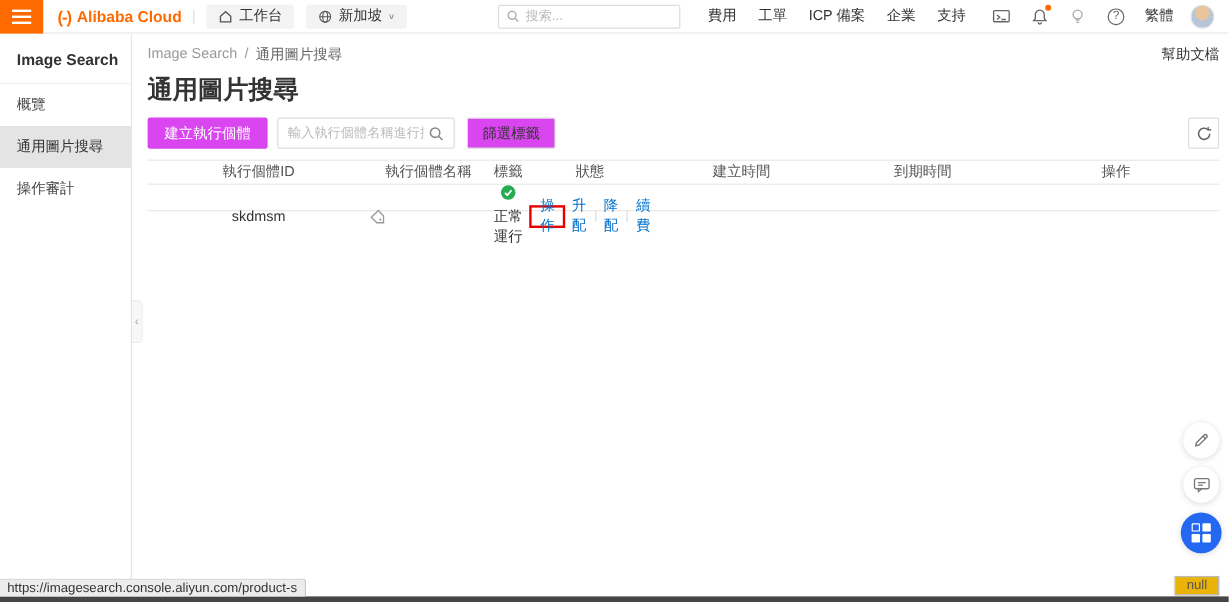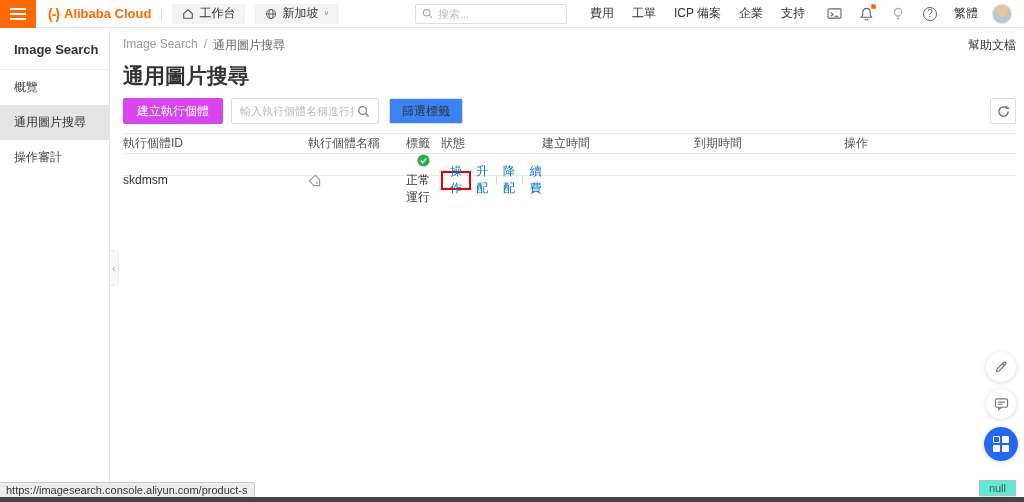--- a/index.html
+++ b/index.html
@@ -80,30 +80,30 @@
     background:#d946ef; color:#fff; border:none; border-radius:2px;
     font-size:12px; height:26px; padding:0 14px; cursor:pointer;
   }
   .inst-search {
     margin-left:8px; width:148px; height:26px; border:1px solid #ddd; border-radius:2px;
     display:flex; align-items:center; padding:0 8px; gap:4px; background:#fff;
   }
   .inst-search input { border:none; outline:none; width:100%; font-size:11px; color:#333; }
   .inst-search input::placeholder { color:#bbb; }
   .btn-plain {
-    margin-left:10px; background:#3b82f6; border:1px solid #ddd; border-radius:2px;
+    margin-left:10px; background:#d946ef; border:1px solid #ddd; border-radius:2px;
     font-size:12px; height:26px; padding:0 12px; color:#333; cursor:pointer;
   }
   .btn-refresh {
     margin-left:auto; width:26px; height:26px; background:#fff; border:1px solid #ddd;
     border-radius:2px; display:flex; align-items:center; justify-content:center; cursor:pointer; color:#666;
   }
 
   
-  .table { margin-top:9px; }
+  .table { margin-top:9px;text-align:center; }
   .t-row { display:grid; grid-template-columns:185px 98px 35px 101px 152px 150px 1fr; align-items:center; }
   .t-head { height:21px; border-top:1px solid #e8e8e8; border-bottom:1px solid #e8e8e8; }
   .t-head .cell { font-size:12px; color:#555; }
   .t-data { height:22px; border-bottom:1px solid #e8e8e8; }
   .t-data .cell { font-size:12px; color:#333; }
   .cell a { color:#0070cc; text-decoration:none; cursor:pointer; }
   .status-cell { display:flex; align-items:center; gap:5px;flex-direction:column; }
   .actions-cell { display:flex; align-items:center; }
   .red-box { display:inline-flex; align-items:center; border:2px solid #e60000; padding:0 7px; height:19px; margin-right:5px; }
   .act-divider { width:1px; height:10px; background:#ddd; margin:0 7px; }
@@ -122,21 +122,21 @@
   .grid-icon span.hollow { background:transparent; border:1.5px solid #fff; }
 
   
   .status-tooltip {
     position:absolute; left:0; bottom:5px; z-index:30;
     background:#ececec; border:1px solid #c9c9c9; border-left:none; border-bottom:none;
     font-size:11px; color:#333; padding:1px 6px; border-radius:0 3px 0 0;
   }
   .null-box {
     position:absolute; right:8px; bottom:6px; z-index:30;
-    background:#5eead4; border:1px solid #bbb; box-shadow:0 1px 2px rgba(0,0,0,.15);
+    background:#eab308; border:1px solid #bbb; box-shadow:0 1px 2px rgba(0,0,0,.15);
     font-size:11px; color:#555; padding:1px 9px;text-align:right;
   }
   .bottom-strip { position:absolute; left:0; right:0; bottom:0; height:5px; background:#454545; z-index:25; }
 
   svg { display:block; }
 </style>
 </head>
 <body>
 
 <div class="top-header">

